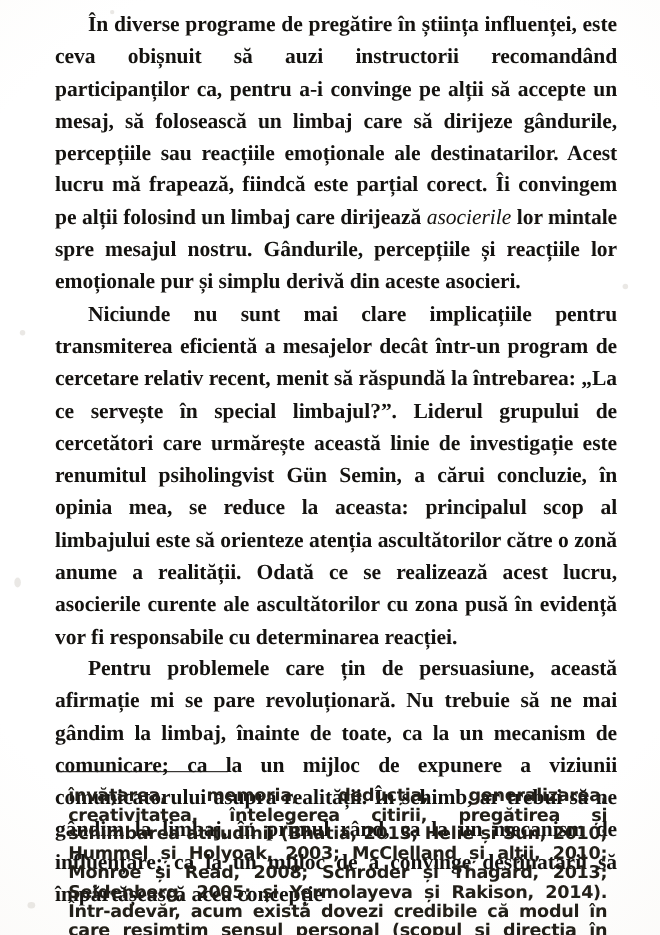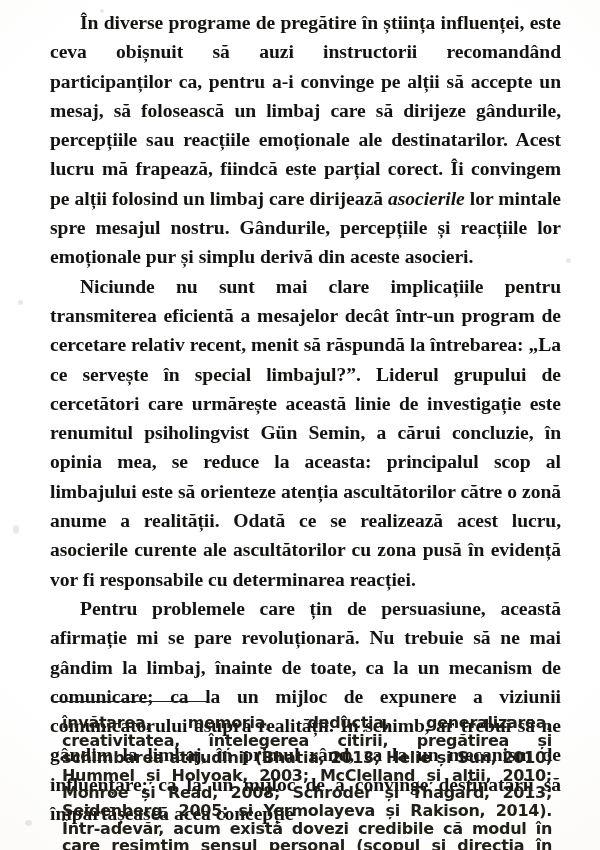--- a/index.html
+++ b/index.html
@@ -39,21 +39,21 @@
     text-align: justify;
     font-size: 19.6px;
     line-height: 29.3px;
     letter-spacing: -0.05px;
     word-spacing: 0.1px;
     font-weight: 600;
     color: #151310;
   }
   p.para em {
     font-style: italic;
-    font-weight: 700;
+    font-weight: 400;
   }
 
   
   #footnote-block {
     position: absolute;
     left: 50px;
     top: 701px;
     width: 514px;
   }
   #footnote-rule {

